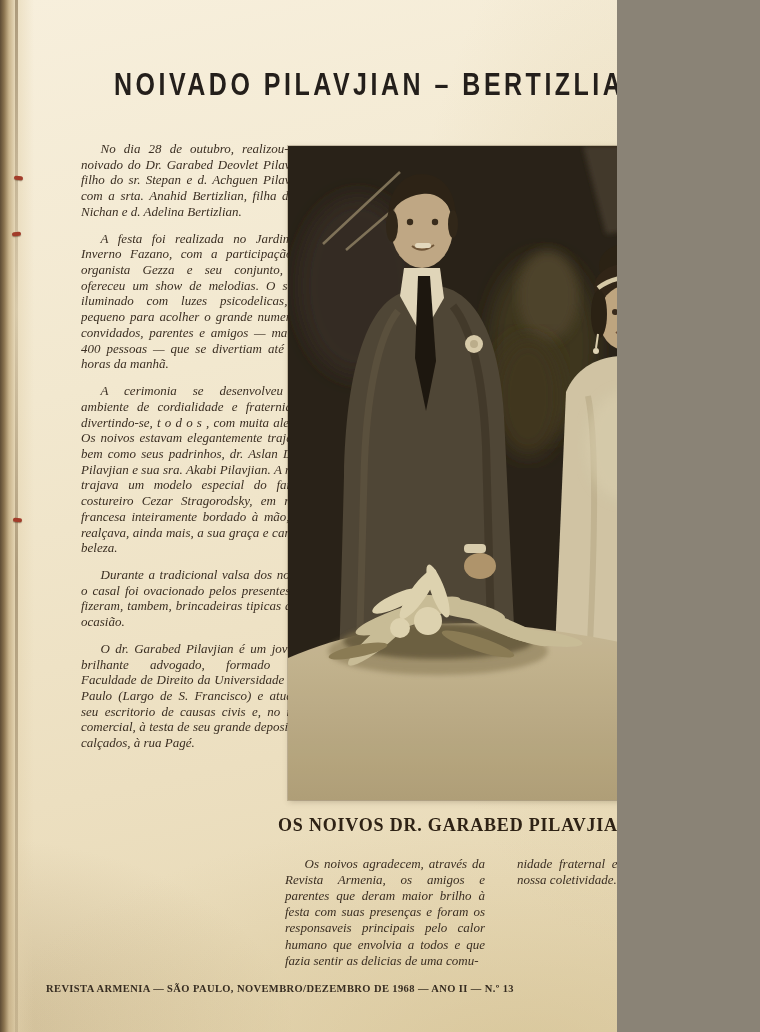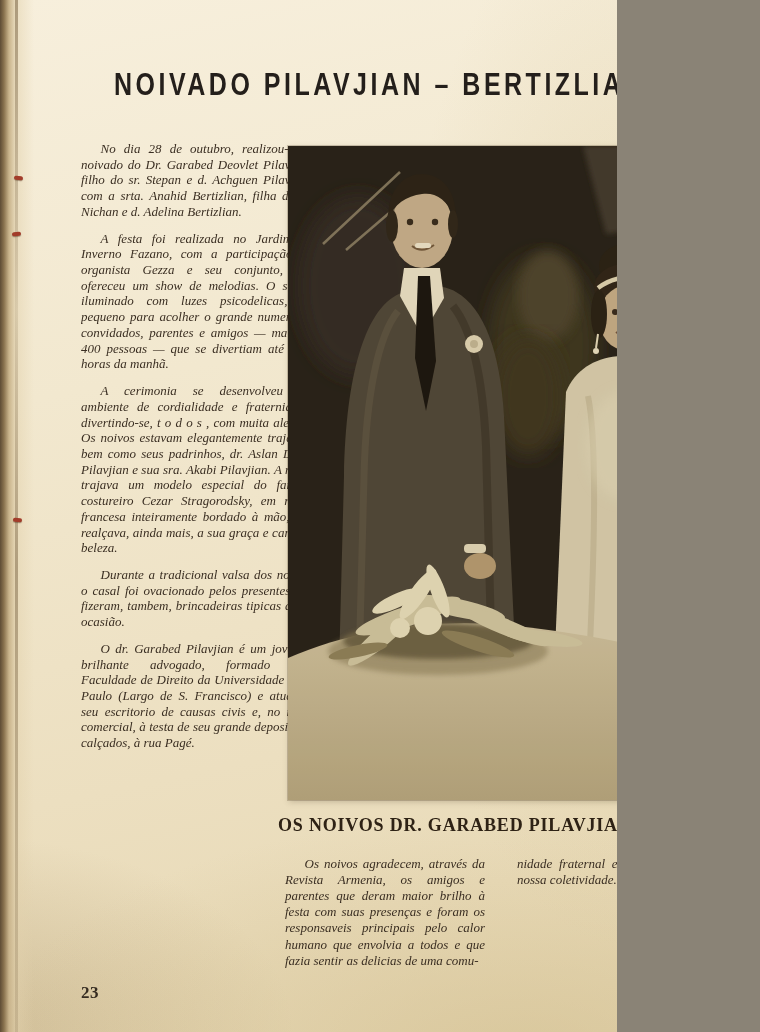--- a/index.html
+++ b/index.html
@@ -215,16 +215,17 @@
   <div class="bottom-cols">
     <div class="bcol">
       <p class="ital indent">Os noivos agradecem, através da Revista Armenia, os amigos e parentes que deram maior brilho à festa com suas presenças e foram os responsaveis principais pelo calor humano que envolvia a todos e que fazia sentir as delicias de uma comu-</p>
     </div>
     <div class="bcol">
       <p class="ital">nidade fraternal e amiga como é a nossa coletividade.</p>
     </div>
   </div>
 
   <div class="footer">
+    <span>REVISTA ARMENIA — SÃO PAULO, NOVEMBRO/DEZEMBRO DE 1968 — ANO II — N.º 13</span>
     <span class="pageno">23</span>
   </div>
 
 </div>
 
 </body></html>

